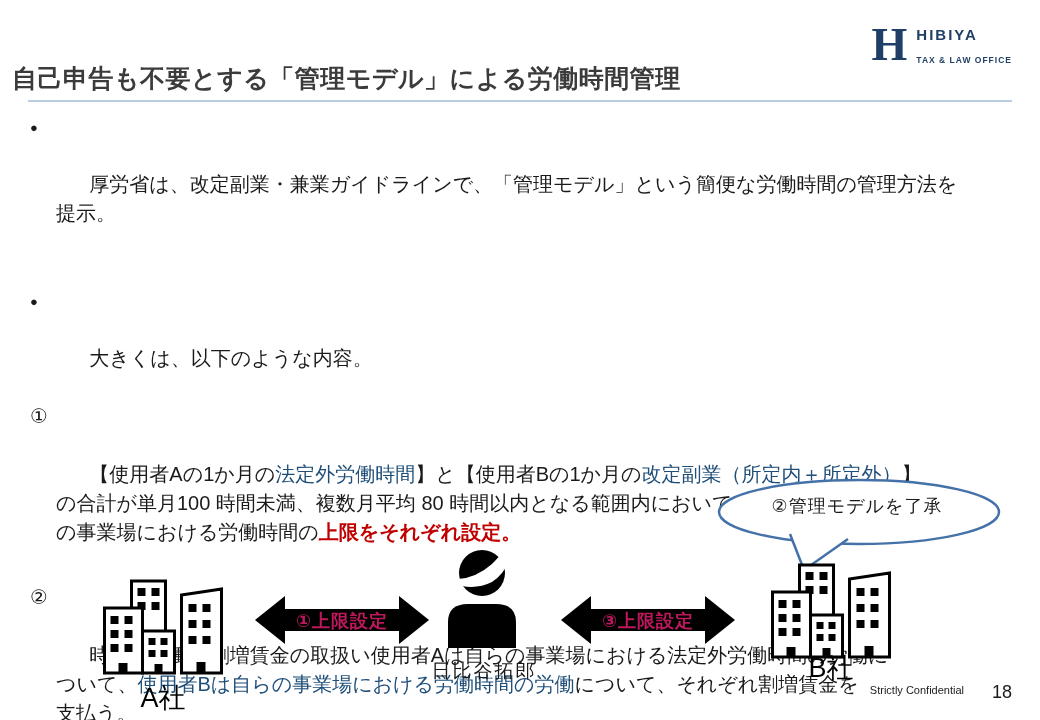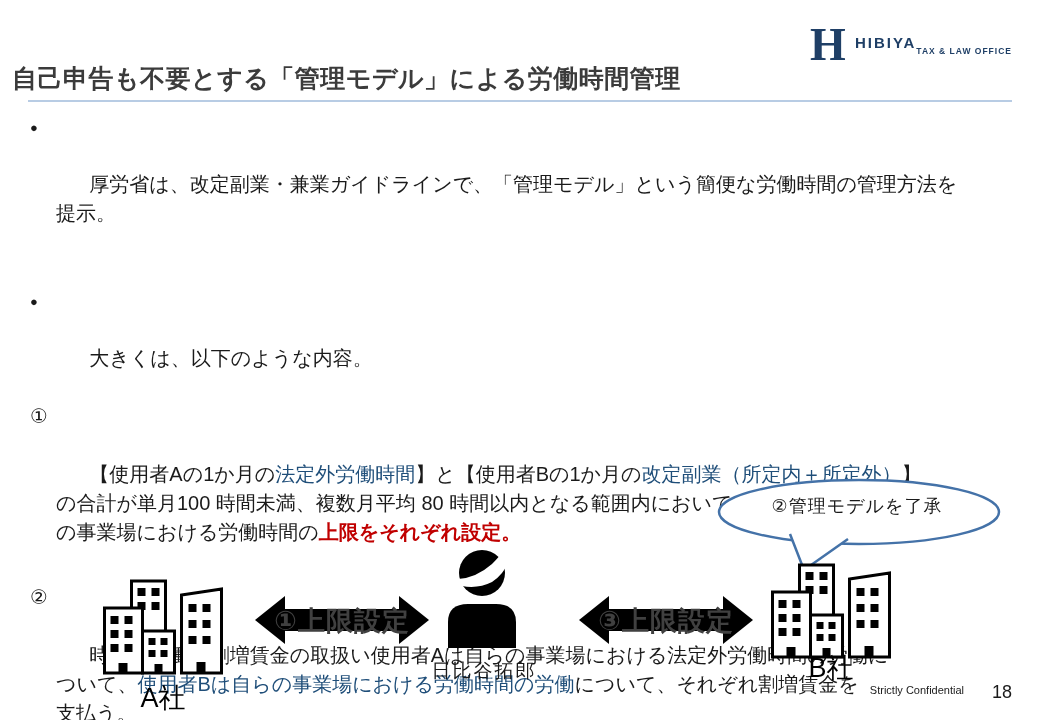--- a/index.html
+++ b/index.html
@@ -21,21 +21,21 @@
     color:#1a1a1a;
   }
   .slide{position:absolute;inset:0;}
 
   
   .logo{position:absolute;top:22px;right:28px;display:flex;align-items:center;gap:9px;}
   .logo-h{
     font-family:"Liberation Serif","DejaVu Serif",serif;
     font-size:46px;font-weight:bold;color:var(--logo-navy);line-height:1;
   }
-  .logo-txt{display:flex;justify-content:center;color:var(--logo-navy);}
+  .logo-txt{display:flex;flex-direction:column;justify-content:center;color:var(--logo-navy);}
   .logo-name{font-size:15px;font-weight:bold;letter-spacing:2px;}
   .logo-sub{font-size:8.5px;font-weight:bold;letter-spacing:1px;margin-top:12px;}
 
   .title{
     position:absolute;left:12px;top:62px;width:960px;
     font-size:25px;color:#3b3b3b;letter-spacing:0.5px;white-space:nowrap;
   }
   .title-underline{
     position:absolute;left:28px;top:100px;width:984px;height:2px;
     background:var(--title-underline);
@@ -72,25 +72,25 @@
   .buildings-b{left:764px;top:562px;}
   .co-label{font-size:27px;color:#000;text-align:center;}
   .label-a{left:96px;top:656px;width:134px;margin-top:24px;}
   .label-b{left:764px;top:650px;width:134px;}
 
   .person{left:434px;top:548px;}
   .person-label{left:414px;top:646px;width:140px;text-align:center;font-size:19px;letter-spacing:2px;margin-top:12px;}
 
   .dbl-arrow{width:180px;height:58px;}
   .arrow1{left:252px;top:591px;}
-  .arrow3{left:576px;top:591px;}
+  .arrow3{left:558px;top:591px;}
   .dbl-arrow svg{position:absolute;inset:0;}
   .arrow-label{
     position:absolute;inset:0;display:flex;align-items:center;justify-content:center;
-    color:#404040;font-size:27px;font-weight:bold;letter-spacing:1px;padding-top:2px;
+    color:#be185d;font-size:18px;font-weight:bold;letter-spacing:1px;padding-top:2px;
   }
 
   
   .confidential{position:absolute;right:76px;bottom:24px;font-size:11px;color:#1a1a1a;}
   .page-number{position:absolute;right:28px;bottom:17px;font-size:18px;color:#1a1a1a;}
 </style>
 </head>
 <body>
 
 <div class="slide">

